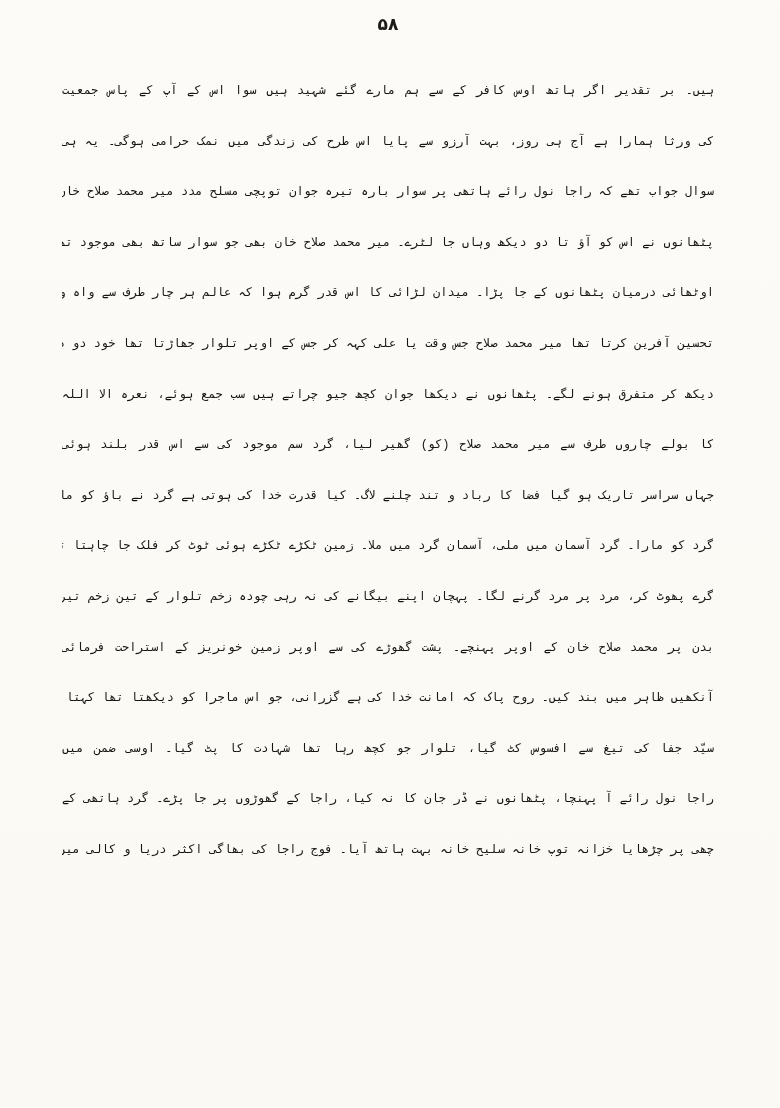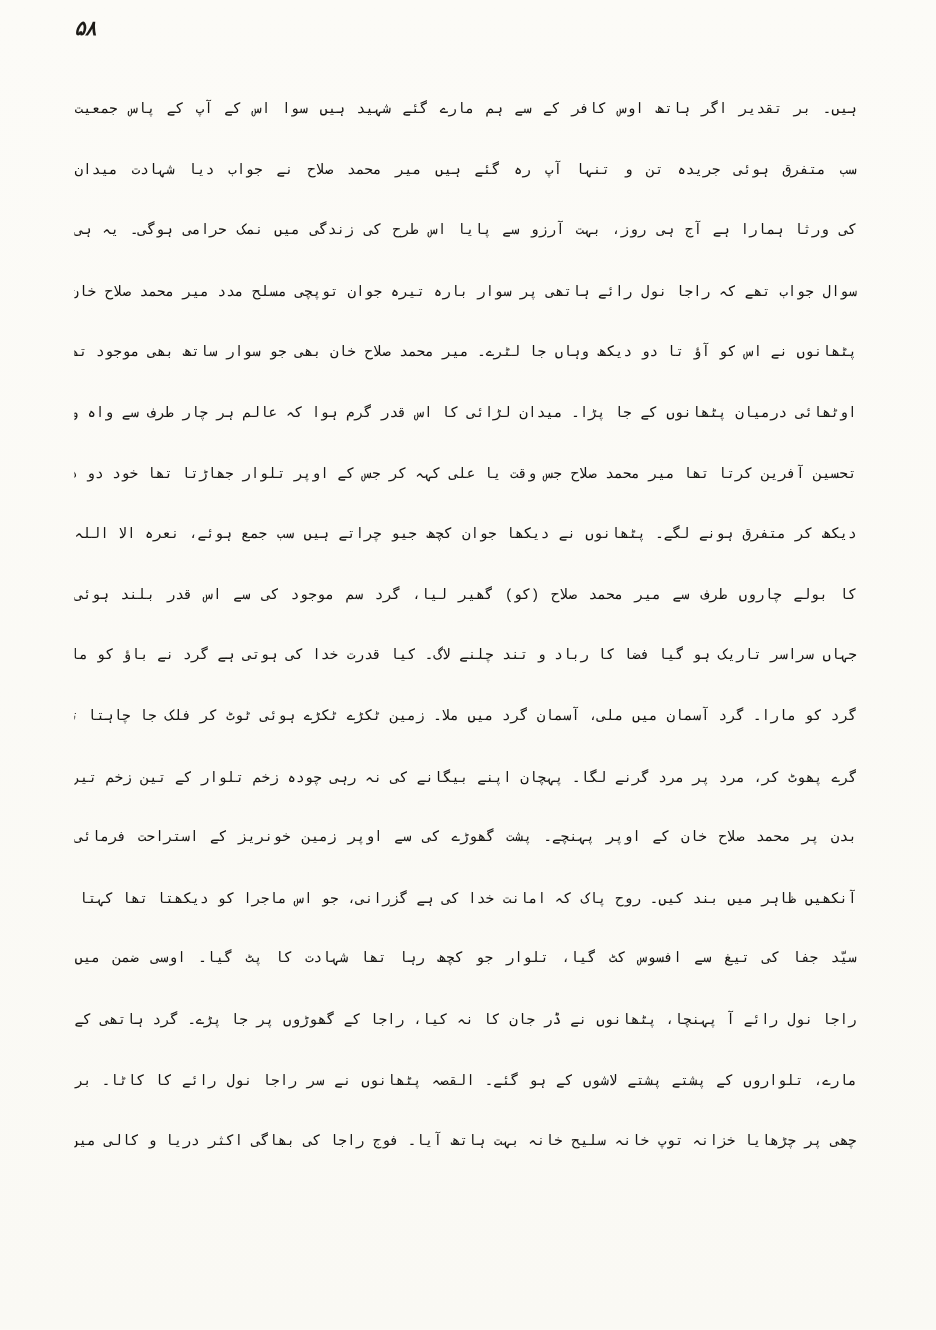--- a/index.html
+++ b/index.html
@@ -12,28 +12,28 @@
   }
   .page {
     position: relative;
     width: 780px;
     height: 1108px;
     box-sizing: border-box;
     background: linear-gradient(180deg, #fcfbf7 0%, #faf9f4 100%);
     padding: 8px 66px 0 62px;
   }
   .page-number {
+    text-align: center;
     font-family: "DejaVu Sans", sans-serif;
     font-size: 17px;
     font-weight: bold;
     color: #1d1b18;
     margin-top: 4px;
     height: 24px;
     line-height: 24px;
-    font-style: italic;
   }
   .text-block {
     direction: rtl;
     unicode-bidi: embed;
     margin-top: 30px;
     font-family: Liberation Mono, monospace;
     font-size: 12px;
     color: #171512;
   }
   .line {
@@ -50,31 +50,29 @@
   }
 </style>
 </head>
 <body>
 
 <div class="page">
   <div class="page-number">۵۸</div>
   <div class="text-block" dir="rtl">
 
   <div class="line">ہیں۔ بر تقدیر اگر ہاتھ اوس کافر کے سے ہم مارے گئے شہید ہیں سوا اس کے آپ کے پاس جمعیت</div>
-      <div class="line">سب متفرق ہوئی جریدہ تن و تنہا آپ رہ گئے ہیں میر محمد صلاح نے جواب دیا شہادت میدان</div>
       <div class="line">کی ورثا ہمارا ہے آج ہی روز، بہت آرزو سے پایا اس طرح کی زندگی میں نمک حرامی ہوگی۔ یہ ہی</div>
       <div class="line">سوال جواب تھے کہ راجا نول رائے ہاتھی پر سوار بارہ تیرہ جوان توپچی مسلح مدد میر محمد صلاح خان کی آیا</div>
       <div class="line">پٹھانوں نے اس کو آؤ تا دو دیکھ وہاں جا لٹرے۔ میر محمد صلاح خان بھی جو سوار ساتھ بھی موجود تھے باگیں</div>
       <div class="line">اوٹھائی درمیان پٹھانوں کے جا پڑا۔ میدان لڑائی کا اس قدر گرم ہوا کہ عالم ہر چار طرف سے واہ واہ اور</div>
       <div class="line">تحسین آفرین کرتا تھا میر محمد صلاح جس وقت یا علی کہہ کر جس کے اوپر تلوار جھاڑتا تھا خود دو ذرہ، پیٹی</div>
       <div class="line">دیکھ کر متفرق ہونے لگے۔ پٹھانوں نے دیکھا جوان کچھ جیو چراتے ہیں سب جمع ہوئے، نعرہ الا اللہ</div>
       <div class="line">کا بولے چاروں طرف سے میر محمد صلاح (کو) گھیر لیا، گرد سم موجود کی سے اس قدر بلند ہوئی</div>
       <div class="line">جہاں سراسر تاریک ہو گیا فضا کا رباد و تند چلنے لاگ۔ کیا قدرت خدا کی ہوتی ہے گرد نے باؤ کو مارا باؤ نے</div>
       <div class="line">گرد کو مارا۔ گرد آسمان میں ملی، آسمان گرد میں ملا۔ زمین ٹکڑے ٹکڑے ہوئی ٹوٹ کر فلک جا چاہتا تھا</div>
       <div class="line">گرے پھوٹ کر، مرد پر مرد گرنے لگا۔ پہچان اپنے بیگانے کی نہ رہی چودہ زخم تلوار کے تین زخم تیر کے</div>
       <div class="line">بدن پر محمد صلاح خان کے اوپر پہنچے۔ پشت گھوڑے کی سے اوپر زمین خونریز کے استراحت فرمائی</div>
       <div class="line">آنکھیں ظاہر میں بند کیں۔ روح پاک کہ امانت خدا کی ہے گزرانی، جو اس ماجرا کو دیکھتا تھا کہتا تھا۔</div>
       <div class="line">سیّد جفا کی تیغ سے افسوس کٹ گیا، تلوار جو کچھ رہا تھا شہادت کا پٹ گیا۔ اوسی ضمن میں</div>
       <div class="line">راجا نول رائے آ پہنچا، پٹھانوں نے ڈر جان کا نہ کیا، راجا کے گھوڑوں پر جا پڑے۔ گرد ہاتھی کے</div>
-      <div class="line">مارے، تلواروں کے پشتے پشتے لاشوں کے ہو گئے۔ القصہ پٹھانوں نے سر راجا نول رائے کا کاٹا۔ بر</div>
       <div class="line">چھی پر چڑھایا خزانہ توپ خانہ سلیح خانہ بہت ہاتھ آیا۔ فوج راجا کی بھاگی اکثر دریا و کالی میں ڈوب</div>
     </div>
 </div>
 
 </body></html>

